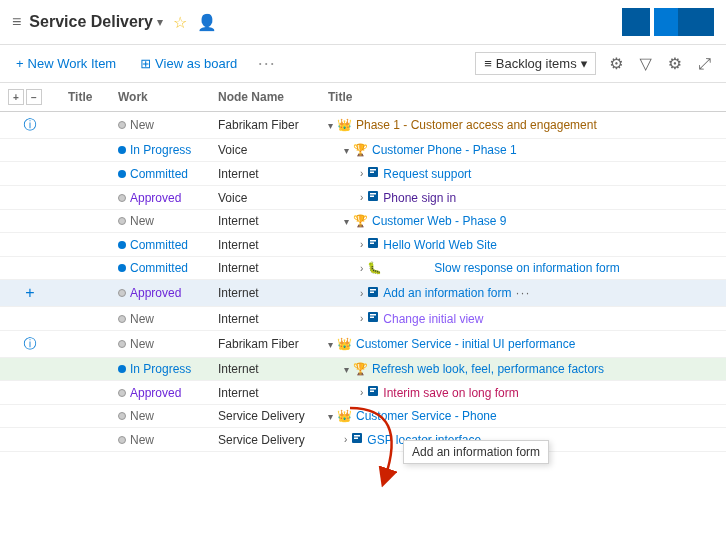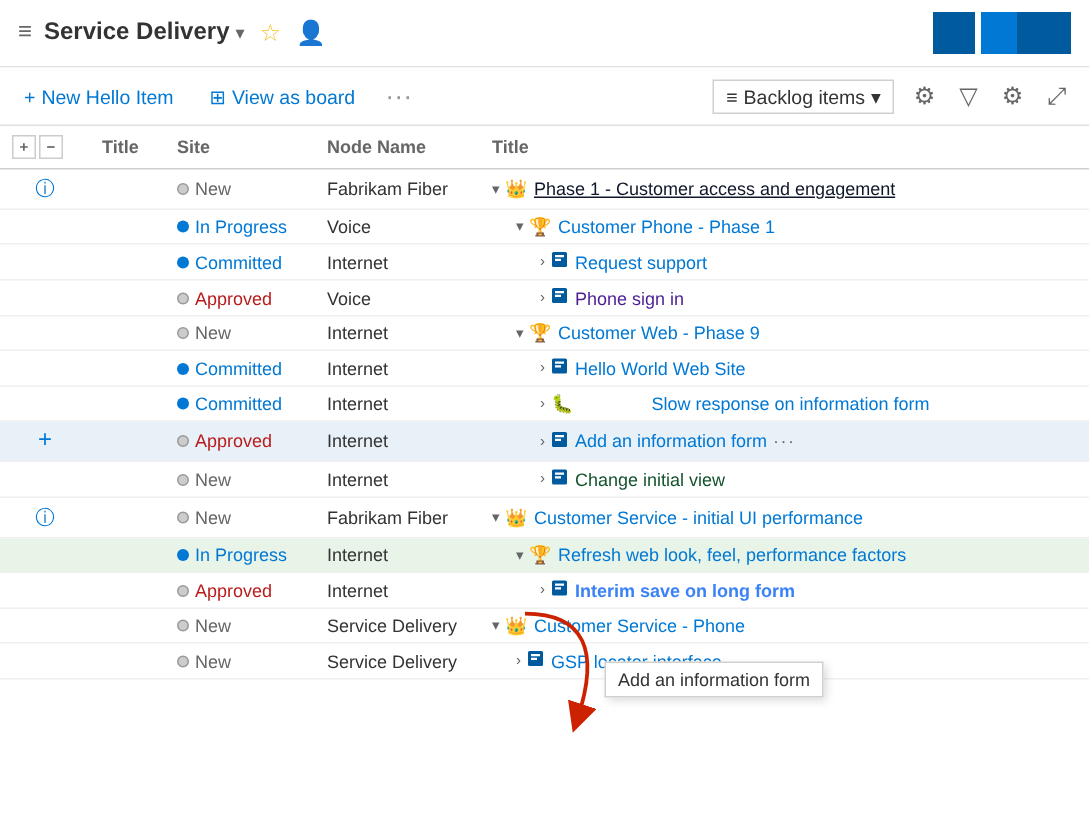--- a/index.html
+++ b/index.html
@@ -41,21 +41,21 @@
 
     .state-dot { display: inline-block; width: 8px; height: 8px; border-radius: 50%; margin-right: 4px; }
     .dot-new { background: #ccc; border: 1px solid #999; }
     .dot-inprogress { background: #0078d4; }
     .dot-committed { background: #0078d4; }
     .dot-approved { background: #ccc; border: 1px solid #999; }
 
     .state-new { color: #666; }
     .state-inprogress { color: #0078d4; }
     .state-committed { color: #0078d4; }
-    .state-approved { color: #b91c1c; }
+    .state-approved { color: #6d28d9; }
 
     .title-cell { display: flex; align-items: center; gap: 4px; }
 
     .chevron { color: #666; font-size: 10px; cursor: pointer; }
 
     .info-icon { color: #0078d4; cursor: pointer; font-size: 13px; }
     .add-icon { color: #0078d4; cursor: pointer; font-size: 16px; }
     .more-icon { color: #666; cursor: pointer; font-size: 12px; letter-spacing: 1px; }
 
     
@@ -94,21 +94,21 @@
   <span class="header-star">☆</span>
   <span class="header-person">👤</span>
   <div class="header-spacer"></div>
   <div class="header-avatar-blue"></div>
   <div class="header-avatar-chart"></div>
 </div>
 
 <div class="toolbar">
   <button class="toolbar-btn">
     <span>+</span>
-    <span>New Hello Item</span>
+    <span>New Work Item</span>
   </button>
   <button class="toolbar-btn">
     <span>⊞</span>
     <span>View as board</span>
   </button>
   <span class="toolbar-sep">···</span>
   <div class="toolbar-right">
     <button class="backlog-btn">
       <span>≡</span>
       <span>Backlog items</span>
@@ -125,36 +125,36 @@
   <table>
     <thead>
       <tr>
         <th class="col-expand">
           <div class="expand-controls">
             <span class="expand-ctrl">+</span>
             <span class="expand-ctrl">−</span>
           </div>
         </th>
         <th class="col-order">Title</th>
-        <th class="col-state">Site</th>
+        <th class="col-state">Work</th>
         <th class="col-node">Node Name</th>
         <th class="col-title">Title</th>
       </tr>
     </thead>
     <tbody id="table-body">
     <tr>
           <td style="text-align: center;"><span class="info-icon">ⓘ</span></td>
           <td></td>
           <td><span class="state-dot dot-new"></span><span class="state-new">New</span></td>
           <td>Fabrikam Fiber</td>
           <td>
             <div class="title-cell" style="padding-left: 0px;">
               <span class="chevron">▾</span>
               <span style="color: rgb(212, 168, 0); font-size: 12px;">👑</span>
-              <span style="color: #0f172a; cursor: pointer; text-decoration: underline;">Phase 1 - Customer access and engagement</span>
+              <span style="color: #a16207; cursor: pointer;">Phase 1 - Customer access and engagement</span>
             </div>
           </td>
         </tr>
         <tr>
           <td style="text-align: center;"></td>
           <td></td>
           <td><span class="state-dot dot-inprogress"></span><span class="state-inprogress">In Progress</span></td>
           <td>Voice</td>
           <td>
             <div class="title-cell" style="padding-left: 16px;">
@@ -265,21 +265,21 @@
           <td><span class="state-dot dot-new"></span><span class="state-new">New</span></td>
           <td>Internet</td>
           <td>
             <div class="title-cell" style="padding-left: 32px;">
               <span class="chevron">›</span>
               <span style="color: rgb(0, 90, 158);"><svg width="12" height="12" viewBox="0 0 12 12">
                   <rect x="1" y="1" width="10" height="10" fill="#005a9e" rx="1"></rect>
                   <rect x="3" y="3" width="6" height="1.5" fill="white"></rect>
                   <rect x="3" y="5.5" width="4" height="1.5" fill="white"></rect>
                 </svg></span>
-              <span style="color: #14532d; cursor: pointer;">Change initial view</span>
+              <span style="color: #8b5cf6; cursor: pointer;">Change initial view</span>
             </div>
           </td>
         </tr>
         <tr>
           <td style="text-align: center;"><span class="info-icon">ⓘ</span></td>
           <td></td>
           <td><span class="state-dot dot-new"></span><span class="state-new">New</span></td>
           <td>Fabrikam Fiber</td>
           <td>
             <div class="title-cell" style="padding-left: 0px;">
@@ -308,21 +308,21 @@
           <td><span class="state-dot dot-approved"></span><span class="state-approved">Approved</span></td>
           <td>Internet</td>
           <td>
             <div class="title-cell" style="padding-left: 32px;">
               <span class="chevron">›</span>
               <span style="color: rgb(0, 90, 158);"><svg width="12" height="12" viewBox="0 0 12 12">
                   <rect x="1" y="1" width="10" height="10" fill="#005a9e" rx="1"></rect>
                   <rect x="3" y="3" width="6" height="1.5" fill="white"></rect>
                   <rect x="3" y="5.5" width="4" height="1.5" fill="white"></rect>
                 </svg></span>
-              <span style="color: #3b82f6; cursor: pointer; font-weight: bold;">Interim save on long form</span>
+              <span style="color: #be185d; cursor: pointer;">Interim save on long form</span>
             </div>
           </td>
         </tr>
         <tr>
           <td style="text-align: center;"></td>
           <td></td>
           <td><span class="state-dot dot-new"></span><span class="state-new">New</span></td>
           <td>Service Delivery</td>
           <td>
             <div class="title-cell" style="padding-left: 0px;">

